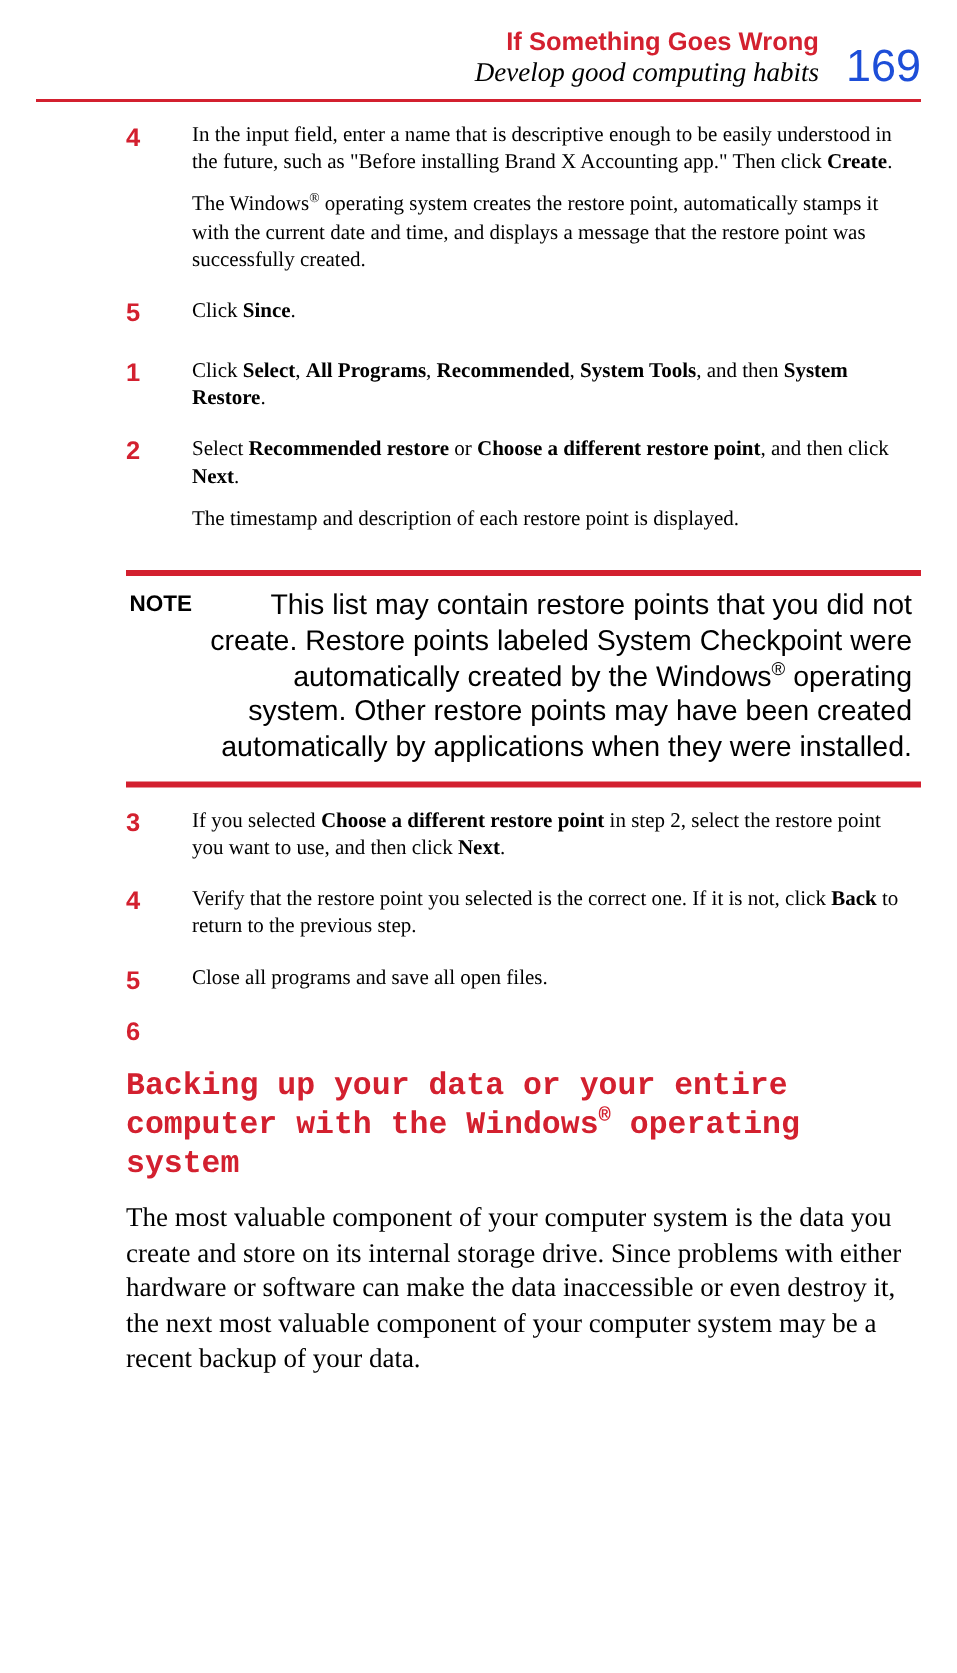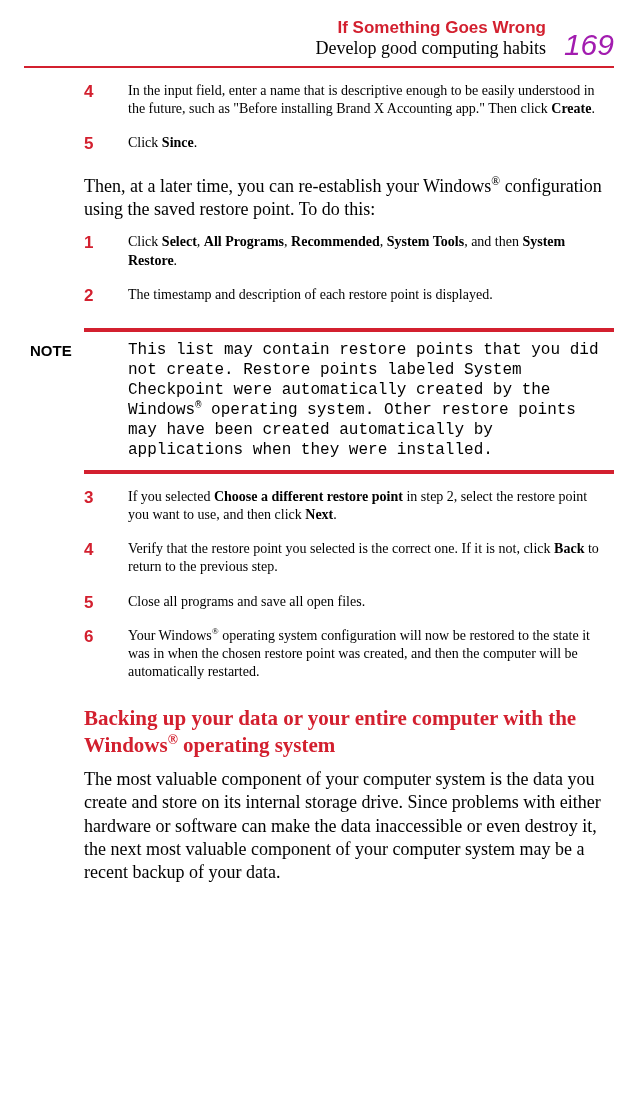--- a/index.html
+++ b/index.html
@@ -23,31 +23,31 @@
       margin-right: 18px;
     }
     .chapter-title {
       font-family: Arial, Helvetica, sans-serif;
       color: #d3202f;
       font-size: 17px;
       font-weight: bold;
       line-height: 1.2;
     }
     .section-title {
+      font-style: italic;
       font-size: 18px;
       color: #000;
       line-height: 1.2;
     }
     .page-number {
       font-family: Arial, Helvetica, sans-serif;
-      color: #a21caf;
+      color: #1d4ed8;
       font-size: 30px;
       font-weight: normal;
       line-height: 1;
-      font-style: italic;
     }
     .hr-red {
       height: 2px;
       background: #d3202f;
       margin: 6px 0 14px 0;
     }
     .content {
       padding-left: 60px;
       padding-right: 4px;
     }
@@ -74,20 +74,21 @@
     .plain-para {
       font-size: 18px;
       line-height: 1.3;
       margin-bottom: 12px;
     }
     .note-wrap {
       margin-left: -60px;
       margin-right: -4px;
       margin-top: 14px;
       margin-bottom: 14px;
+      text-align: right;
     }
     .note-wrap .note-rule {
       height: 4px;
       background: #d3202f;
       margin: 0 0 8px 60px;
     }
     .note-wrap .note-rule.bottom {
       margin-top: 10px;
       margin-bottom: 0;
     }
@@ -97,27 +98,27 @@
     .note-label {
       width: 104px;
       flex-shrink: 0;
       font-family: Arial, Helvetica, sans-serif;
       font-weight: bold;
       font-size: 15px;
       padding-left: 6px;
       padding-top: 2px;
     }
     .note-text {
-      font-family: Liberation Mono, monospace;
-      font-size: 16px;
+      font-family: Liberation Sans, sans-serif;
+      font-size: 19px;
       line-height: 1.25;
       padding-right: 6px;
     }
     .subheading {
-      font-family: Liberation Serif, serif;
+      font-family: Liberation Mono, monospace;
       color: #d3202f;
       font-size: 21px;
       font-weight: bold;
       margin-top: 14px;
       margin-bottom: 10px;
       line-height: 1.25;
     }
     sup { font-size: 0.65em; vertical-align: super; line-height:0; }
     b { font-weight: bold; }
   </style>
@@ -133,42 +134,43 @@
 </div>
 <div class="hr-red"></div>
 
 <div class="content">
 
   <div class="numbered-list">
     <div class="li">
       <div class="li-num">4</div>
       <div class="li-body">
         <p><span>In the input field, enter a name that is descriptive enough to be easily understood in the future, such as "Before installing Brand X Accounting app." Then click </span><b>Create</b><span>.</span></p>
+        <p><span>The Windows</span><sup>®</sup><span> operating system creates the restore point, automatically stamps it with the current date and time, and displays a message that the restore point was successfully created.</span></p>
       </div>
     </div>
     <div class="li">
       <div class="li-num">5</div>
       <div class="li-body">
         <p><span>Click </span><b>Since</b><span>.</span></p>
       </div>
     </div>
   </div>
 
-  <p class="plain-para"><span>Then, at a later time, you can re-establish your Windows</span><sup>®</sup><span> configuration using the saved restore point. To do this:</span></p>
 
   <div class="numbered-list">
     <div class="li">
       <div class="li-num">1</div>
       <div class="li-body">
         <p><span>Click </span><b>Select</b><span>, </span><b>All Programs</b><span>, </span><b>Recommended</b><span>, </span><b>System Tools</b><span>, and then </span><b>System Restore</b><span>.</span></p>
       </div>
     </div>
     <div class="li">
       <div class="li-num">2</div>
       <div class="li-body">
+        <p><span>Select </span><b>Recommended restore</b><span> or </span><b>Choose a different restore point</b><span>, and then click </span><b>Next</b><span>.</span></p>
         <p>The timestamp and description of each restore point is displayed.</p>
       </div>
     </div>
   </div>
 
   <div class="note-wrap">
     <div class="note-rule"></div>
     <div class="note-inner">
       <div class="note-label">NOTE</div>
       <div class="note-text"><span>This list may contain restore points that you did not create. Restore points labeled System Checkpoint were automatically created by the Windows</span><sup>®</sup><span> operating system. Other restore points may have been created automatically by applications when they were installed.</span></div>
@@ -191,21 +193,20 @@
     </div>
     <div class="li">
       <div class="li-num">5</div>
       <div class="li-body">
         <p>Close all programs and save all open files.</p>
       </div>
     </div>
     <div class="li">
       <div class="li-num">6</div>
       <div class="li-body">
-        <p><span>Your Windows</span><sup>®</sup><span> operating system configuration will now be restored to the state it was in when the chosen restore point was created, and then the computer will be automatically restarted.</span></p>
       </div>
     </div>
   </div>
 
   <div class="subheading"><span>Backing up your data or your entire computer with the Windows</span><sup>®</sup><span> operating system</span></div>
 
   <p class="plain-para">The most valuable component of your computer system is the data you create and store on its internal storage drive. Since problems with either hardware or software can make the data inaccessible or even destroy it, the next most valuable component of your computer system may be a recent backup of your data.</p>
 
 </div>
 

